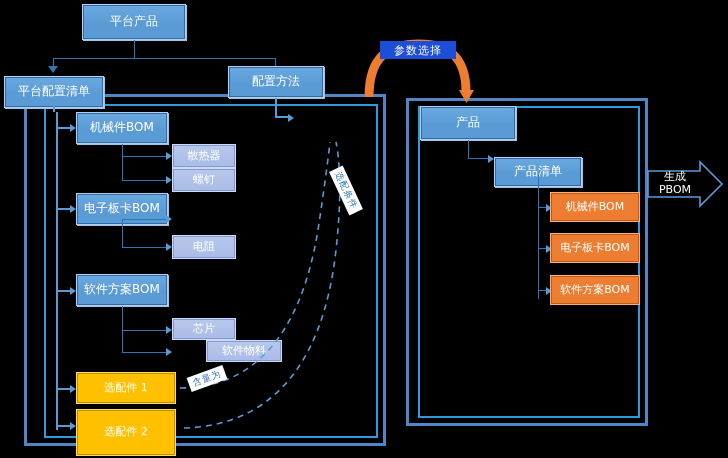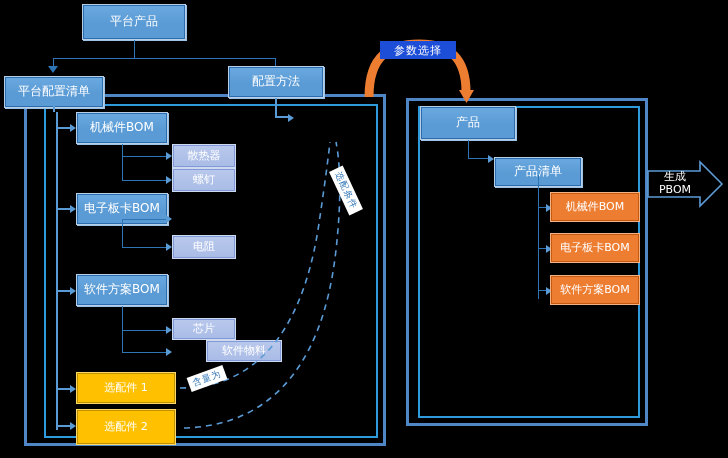--- a/index.html
+++ b/index.html
@@ -125,21 +125,21 @@
   <div class="arrowR" style="left:166px;top:348px;"></div>
   <div class="node pale" style="left:172px;top:318px;width:64px;height:22px;">芯片</div>
   <div class="node pale" style="left:172px;top:340px;width:76px;height:22px;margin-left:34px;">软件物料</div>
 
   <div class="ln2 ln-h" style="left:56px;top:388px;width:16px;height:2px;"></div>
   <div class="arrowR" style="left:70px;top:385px;"></div>
   <div class="node orange" style="left:76px;top:372px;width:100px;height:32px;">选配件 1</div>
 
   <div class="ln2 ln-h" style="left:56px;top:425px;width:16px;height:2px;"></div>
   <div class="arrowR" style="left:70px;top:422px;"></div>
-  <div class="node orange" style="left:76px;top:409px;width:100px;height:36px;">选配件 2</div>
+  <div class="node orange" style="left:76px;top:409px;width:100px;height:47px;">选配件 2</div>
 
   <svg class="ov" viewBox="0 0 728 458">
     <path d="M 180 388 C 250 388, 300 340, 318 230 C 324 190, 328 160, 330 142" fill="none" stroke="#5b9bd5" stroke-width="1.6" stroke-dasharray="6 5"></path>
     <path d="M 184 428 C 262 426, 322 376, 336 250 C 342 196, 340 162, 336 142" fill="none" stroke="#5b9bd5" stroke-width="1.6" stroke-dasharray="6 5"></path>
   </svg>
 
   <div class="rotlabel" style="left:322px;top:183px;transform:rotate(65deg);transform-origin:center;">选配条件</div>
   <div class="rotlabel" style="left:188px;top:371px;transform:rotate(-20deg);transform-origin:center;">含量为</div>
 
   <svg class="ov" viewBox="0 0 728 458">

